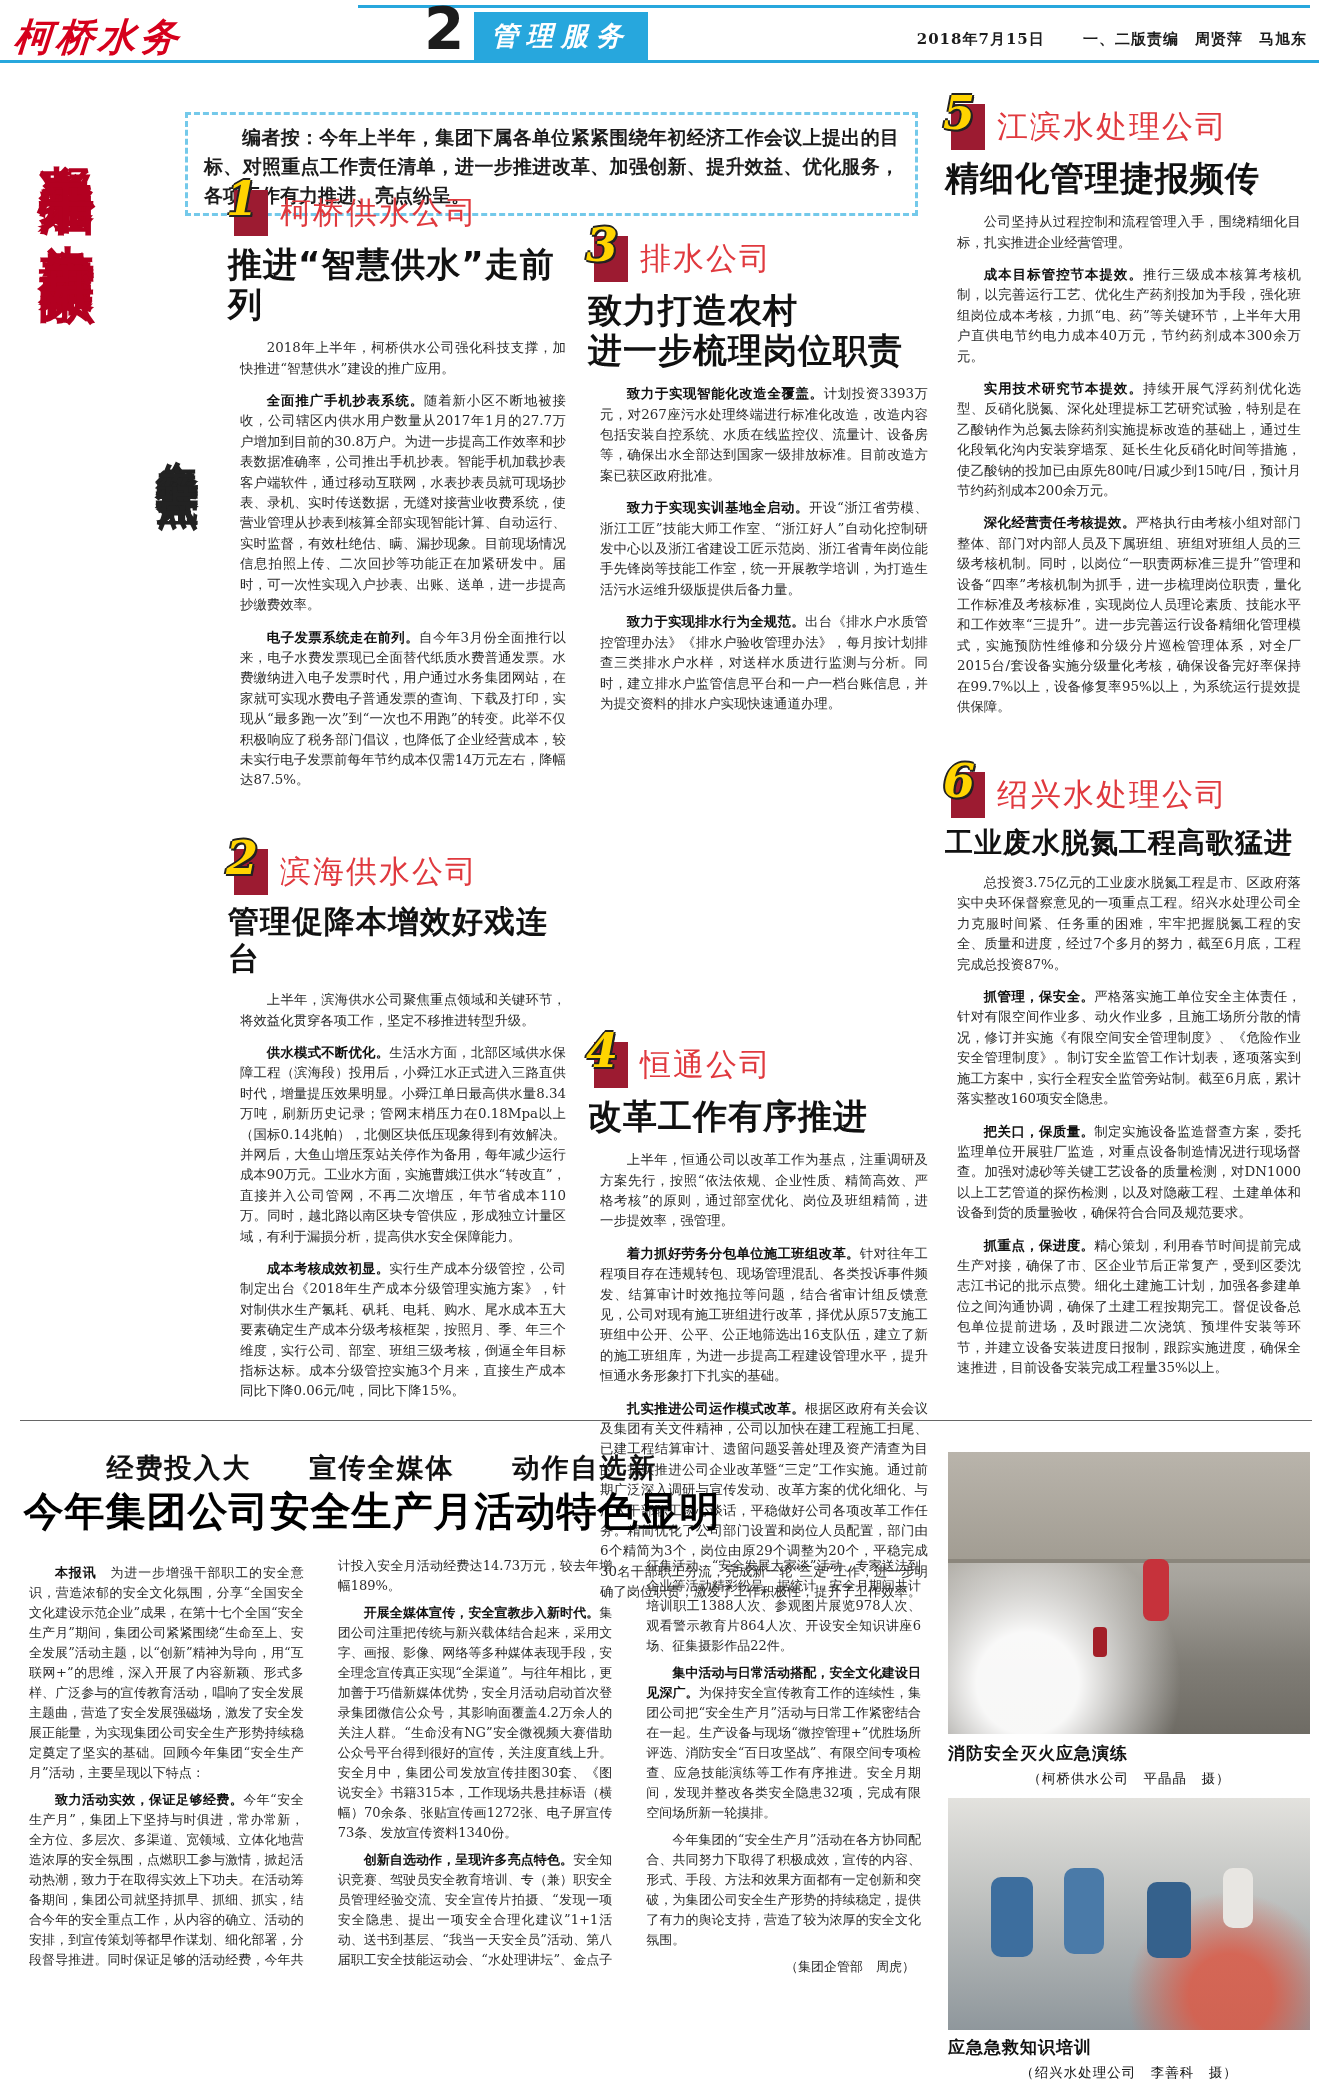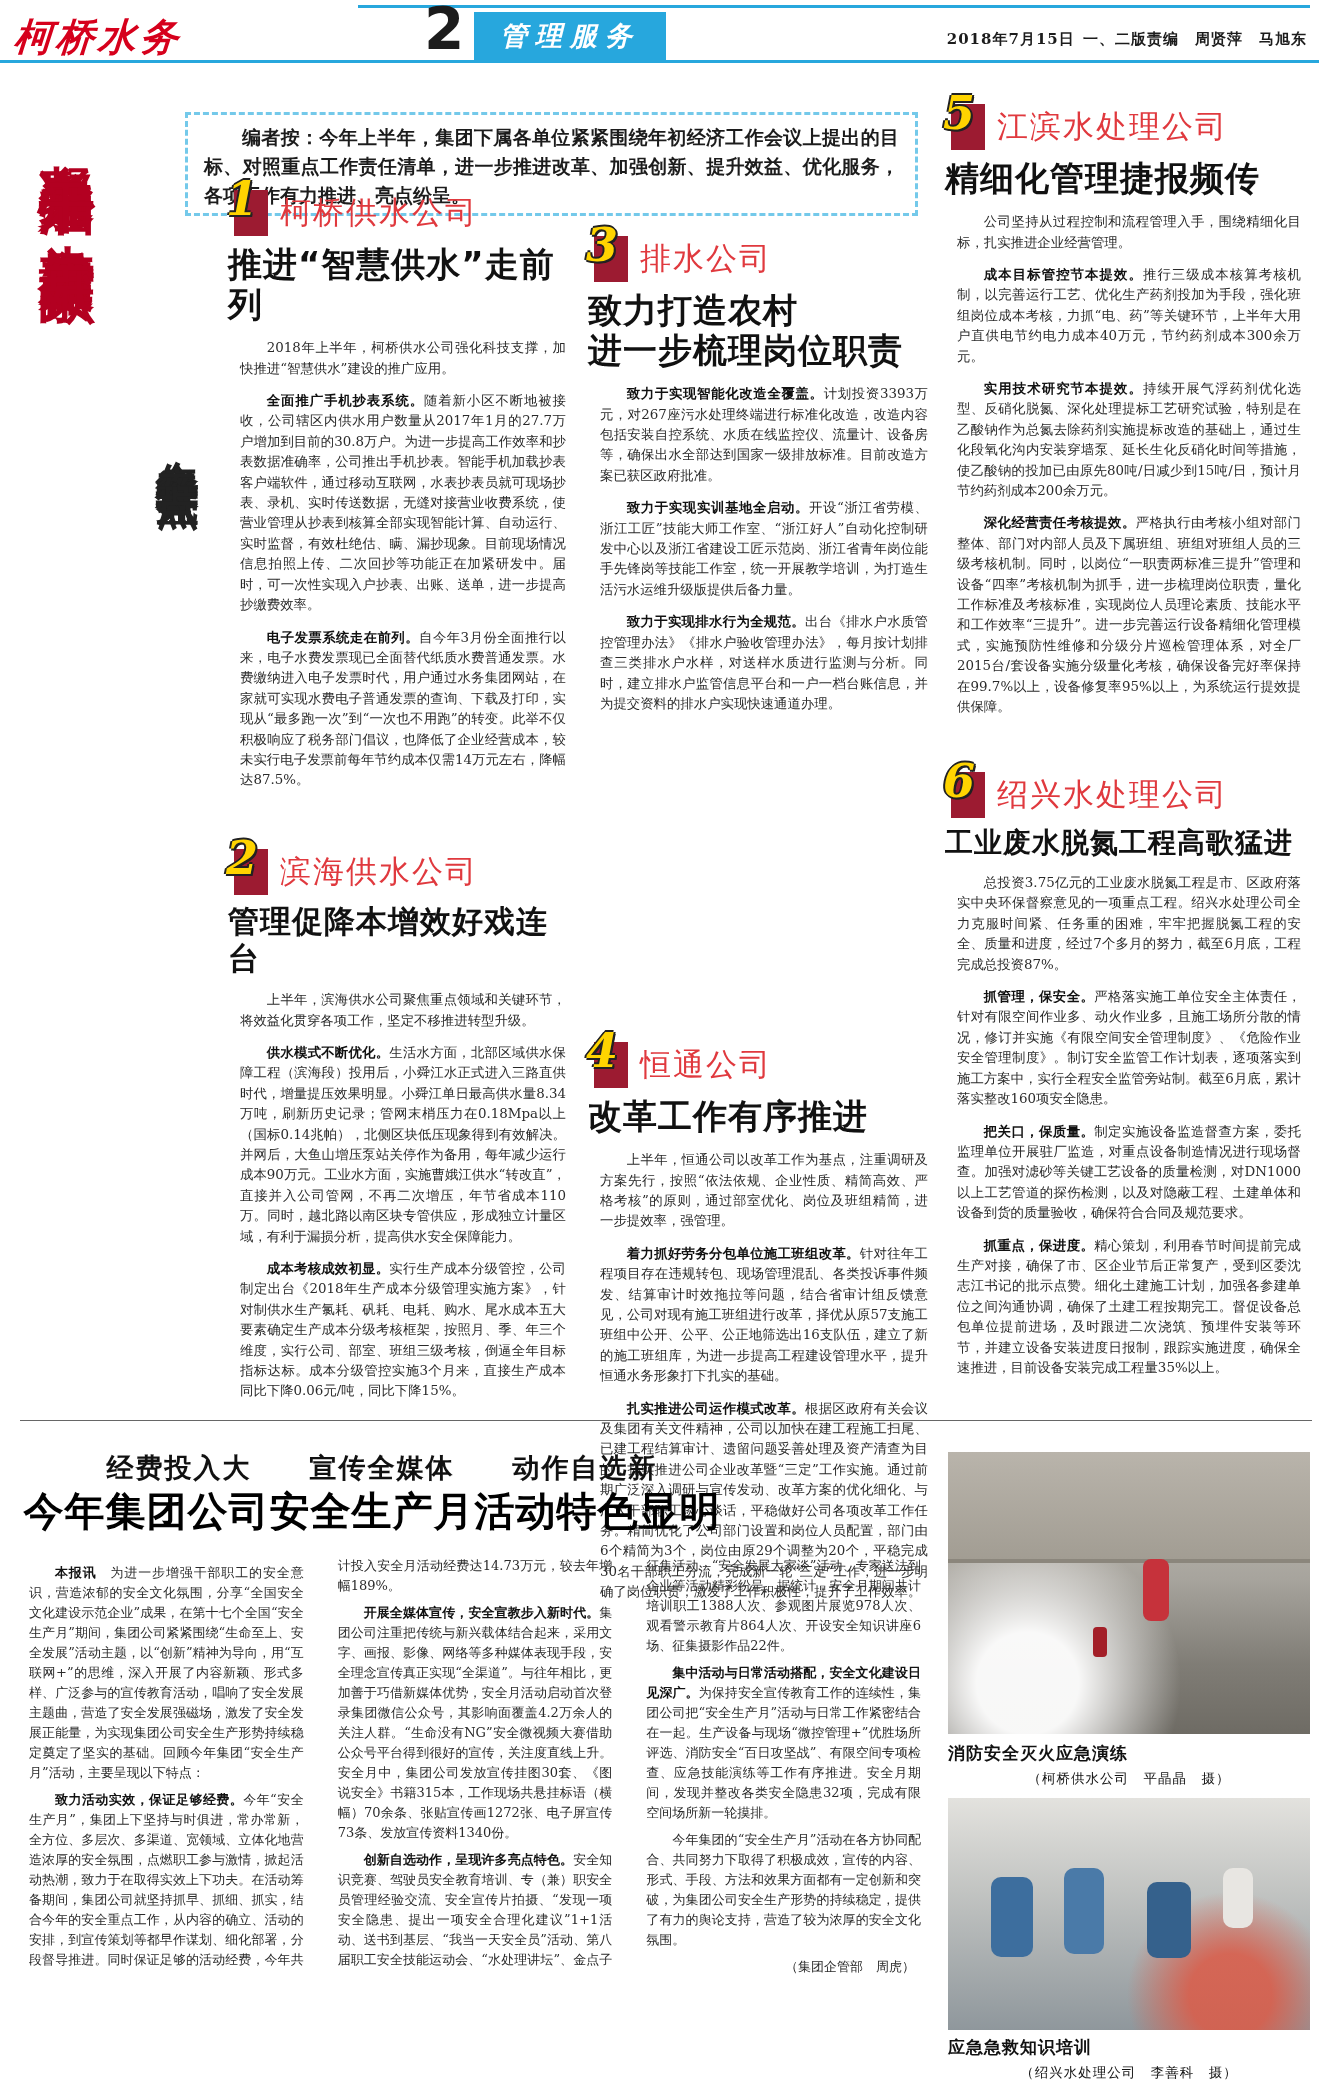--- a/index.html
+++ b/index.html
@@ -6,24 +6,24 @@
   .page{position:relative;width:1319px;height:2088px;margin:0 auto;background:#ffffff;
         font-family:"DejaVu Serif", serif;color:#1c1c1c;overflow:hidden;}
 
   
   .logo{position:absolute;left:14px;top:12px;font-size:38px;font-weight:bold;font-style:italic;
         color:#d6001c;letter-spacing:4px;transform:skewX(-4deg);}
   .topline-right{position:absolute;left:358px;top:5px;width:952px;height:3px;background:#27a7dd;}
   .page-num{position:absolute;left:424px;top:0px;font-size:58px;font-weight:bold;
             font-family:"DejaVu Sans", sans-serif;line-height:1;}
   .section-badge{position:absolute;left:474px;top:12px;background:#27a7dd;color:#fff;
-                 font-size:27px;font-weight:bold;padding:6px 26px;letter-spacing:8px;
+                 font-size:27px;font-weight:bold;padding:6px 17px;letter-spacing:8px;
                  font-style:italic;}
   .dateline{position:absolute;right:12px;top:30px;font-size:15px;font-weight:bold;letter-spacing:1px;}
-  .dateline span{margin-left:2px;}
+  .dateline span{margin-left:32px;}
   .head-rule{position:absolute;left:0;top:60px;width:1319px;height:3px;background:#27a7dd;}
 
   
   .editor-box{position:absolute;left:185px;top:112px;width:733px;height:104px;
               border:3px dashed #74c9ea;box-sizing:border-box;padding:8px 16px 6px;
               font-size:19px;line-height:29px;font-weight:600;text-indent:2em;text-align:justify;}
   .editor-box b{font-family:"DejaVu Sans", sans-serif;}
 
   
   .vert-main{position:absolute;left:34px;top:120px;height:1000px;writing-mode:vertical-rl;

